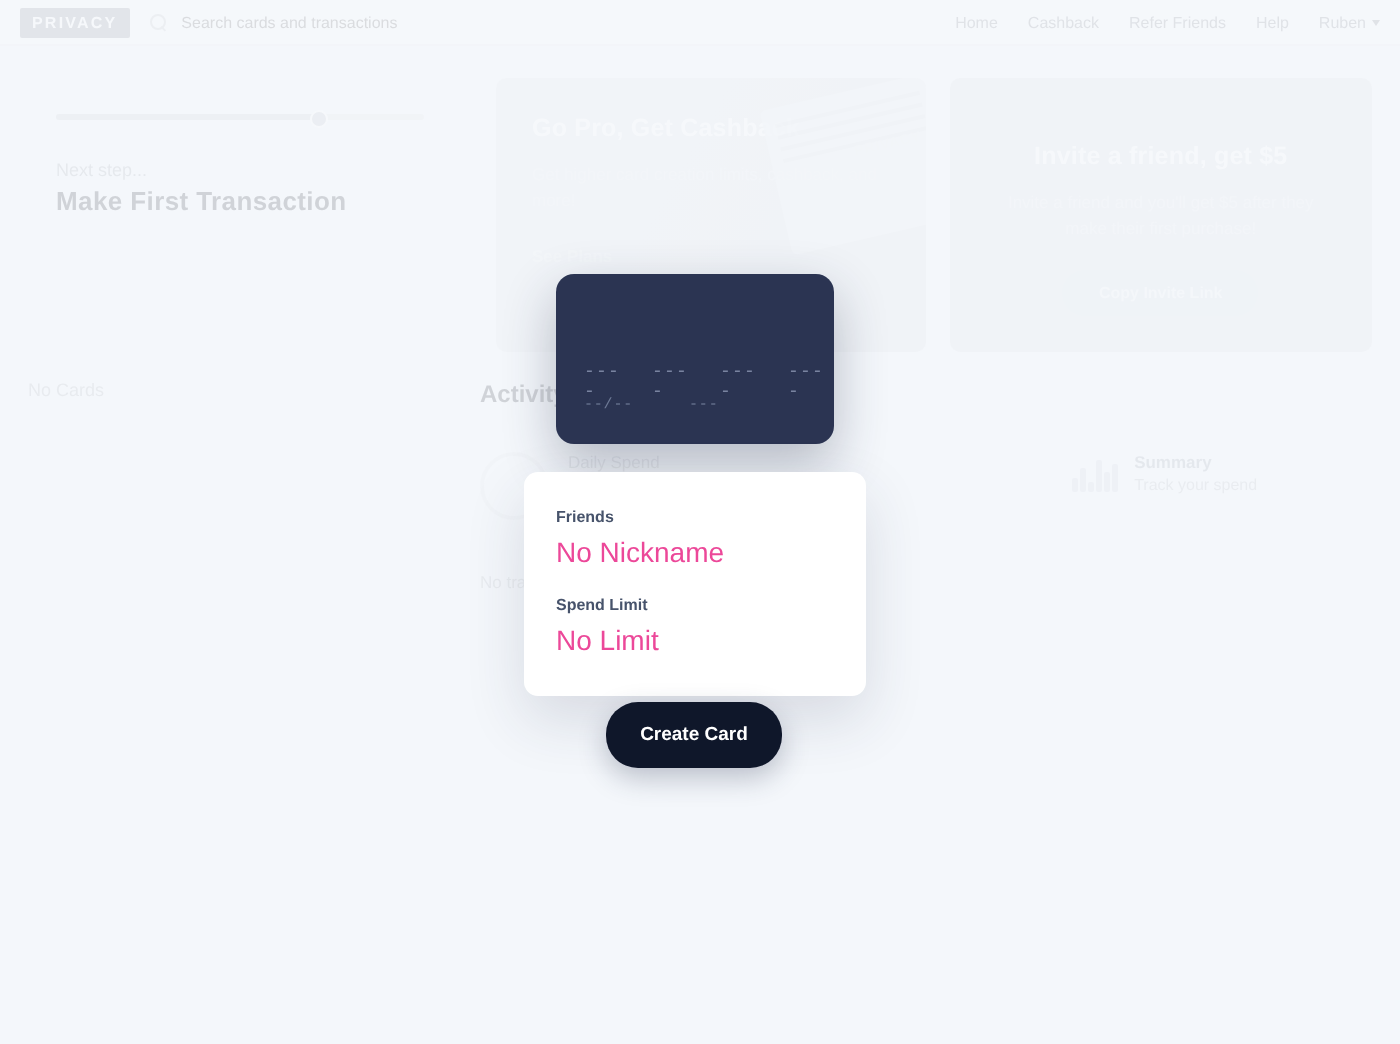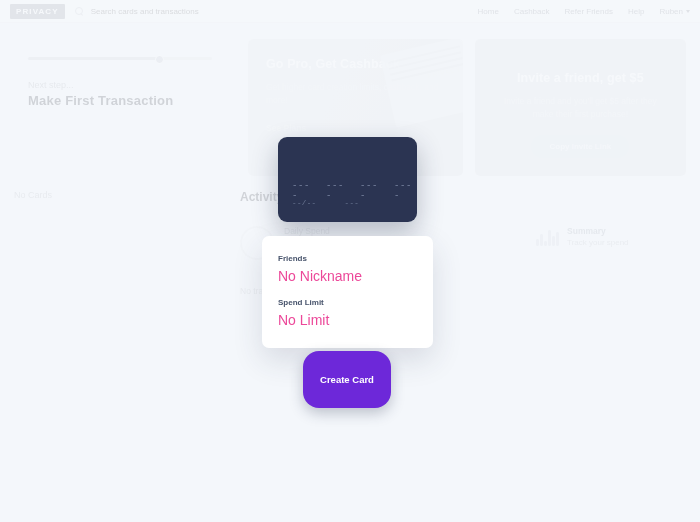--- a/index.html
+++ b/index.html
@@ -129,22 +129,22 @@
     background:#fff;border-radius:7px;
     box-shadow:0 12px 30px rgba(40,52,80,.14);
     padding:18px 16px 20px 16px;box-sizing:border-box;
   }
   .fld{margin-bottom:14px;}
   .fld:last-child{margin-bottom:0;}
   .fld-label{font-size:8px;font-weight:bold;color:#47536b;margin-bottom:5px;}
   .fld-value{font-size:14px;color:#ec4899;}
   .create-btn{
     position:absolute;left:303px;top:351px;width:88px;
-    background:#6d28d9;color:#fff;border:0;border-radius:16px;
-    padding:23px 0;font-size:9.5px;font-weight:bold;
+    background:#0f172a;color:#fff;border:0;border-radius:16px;
+    padding:11px 0;font-size:9.5px;font-weight:bold;
     font-family:"Liberation Sans",sans-serif;cursor:pointer;
     box-shadow:0 5px 14px rgba(41,50,79,.28);
   }
 </style>
 </head>
 <body>
 
 <div id="page-under">
 
   <div class="topbar">

